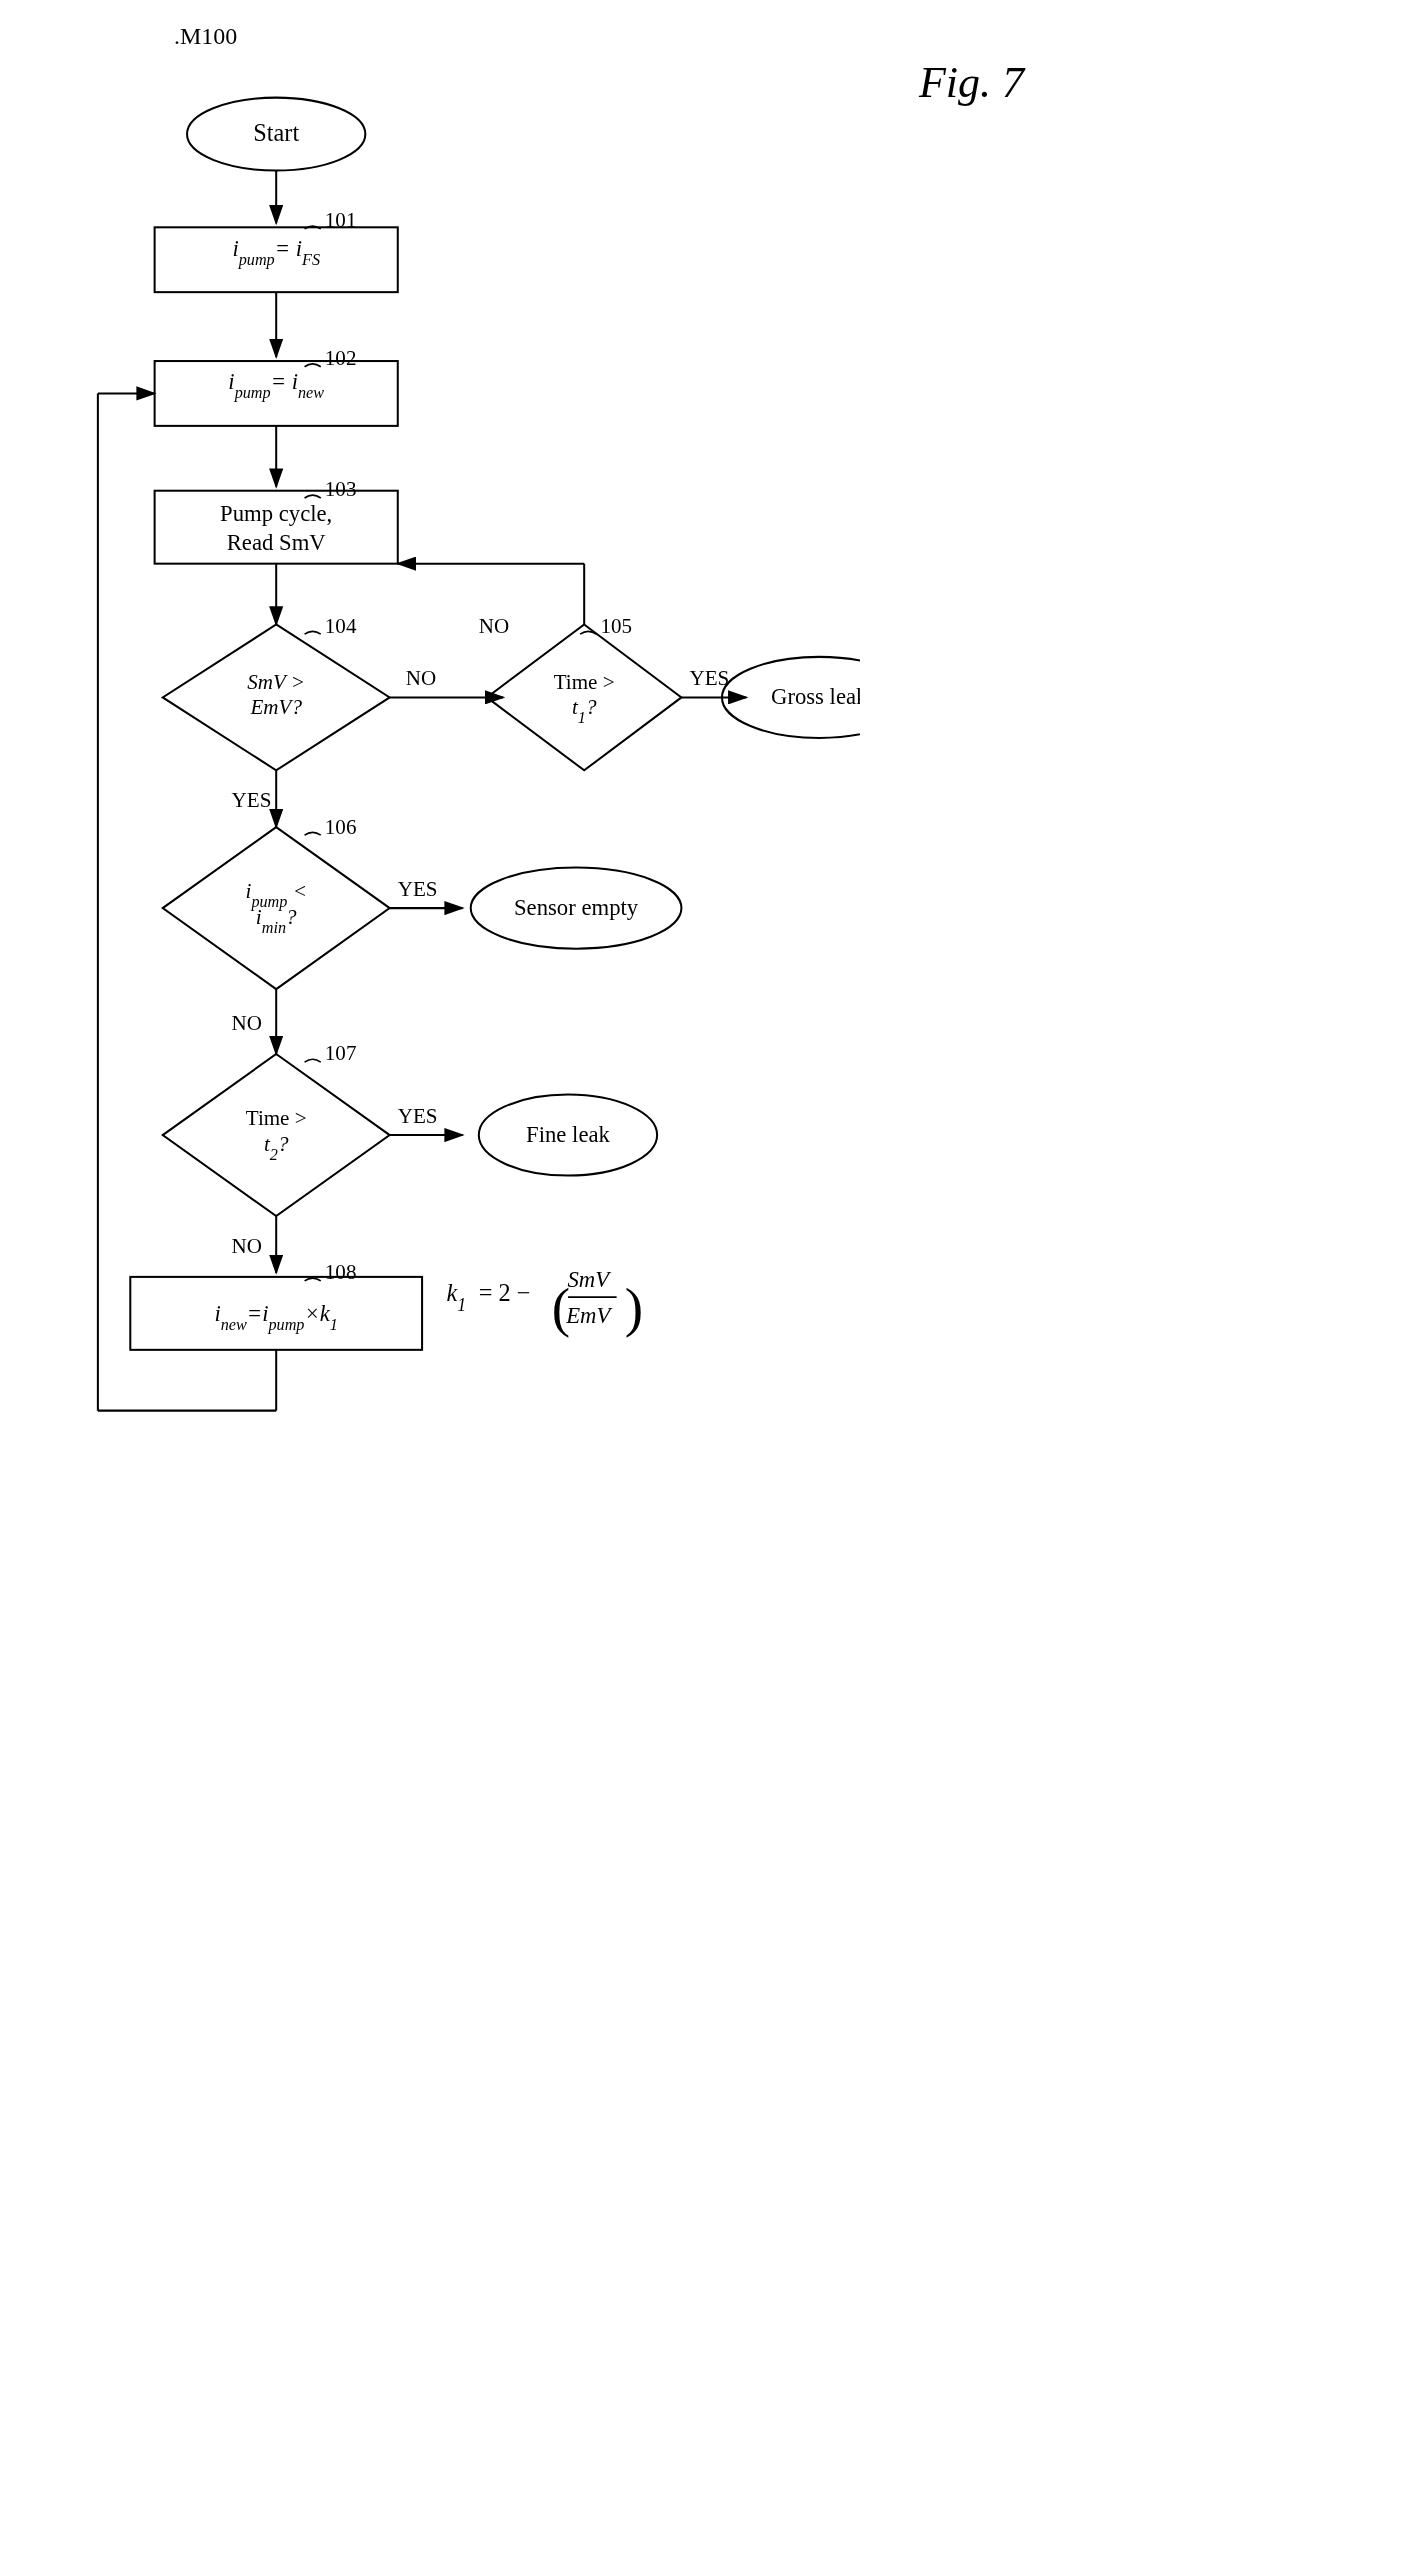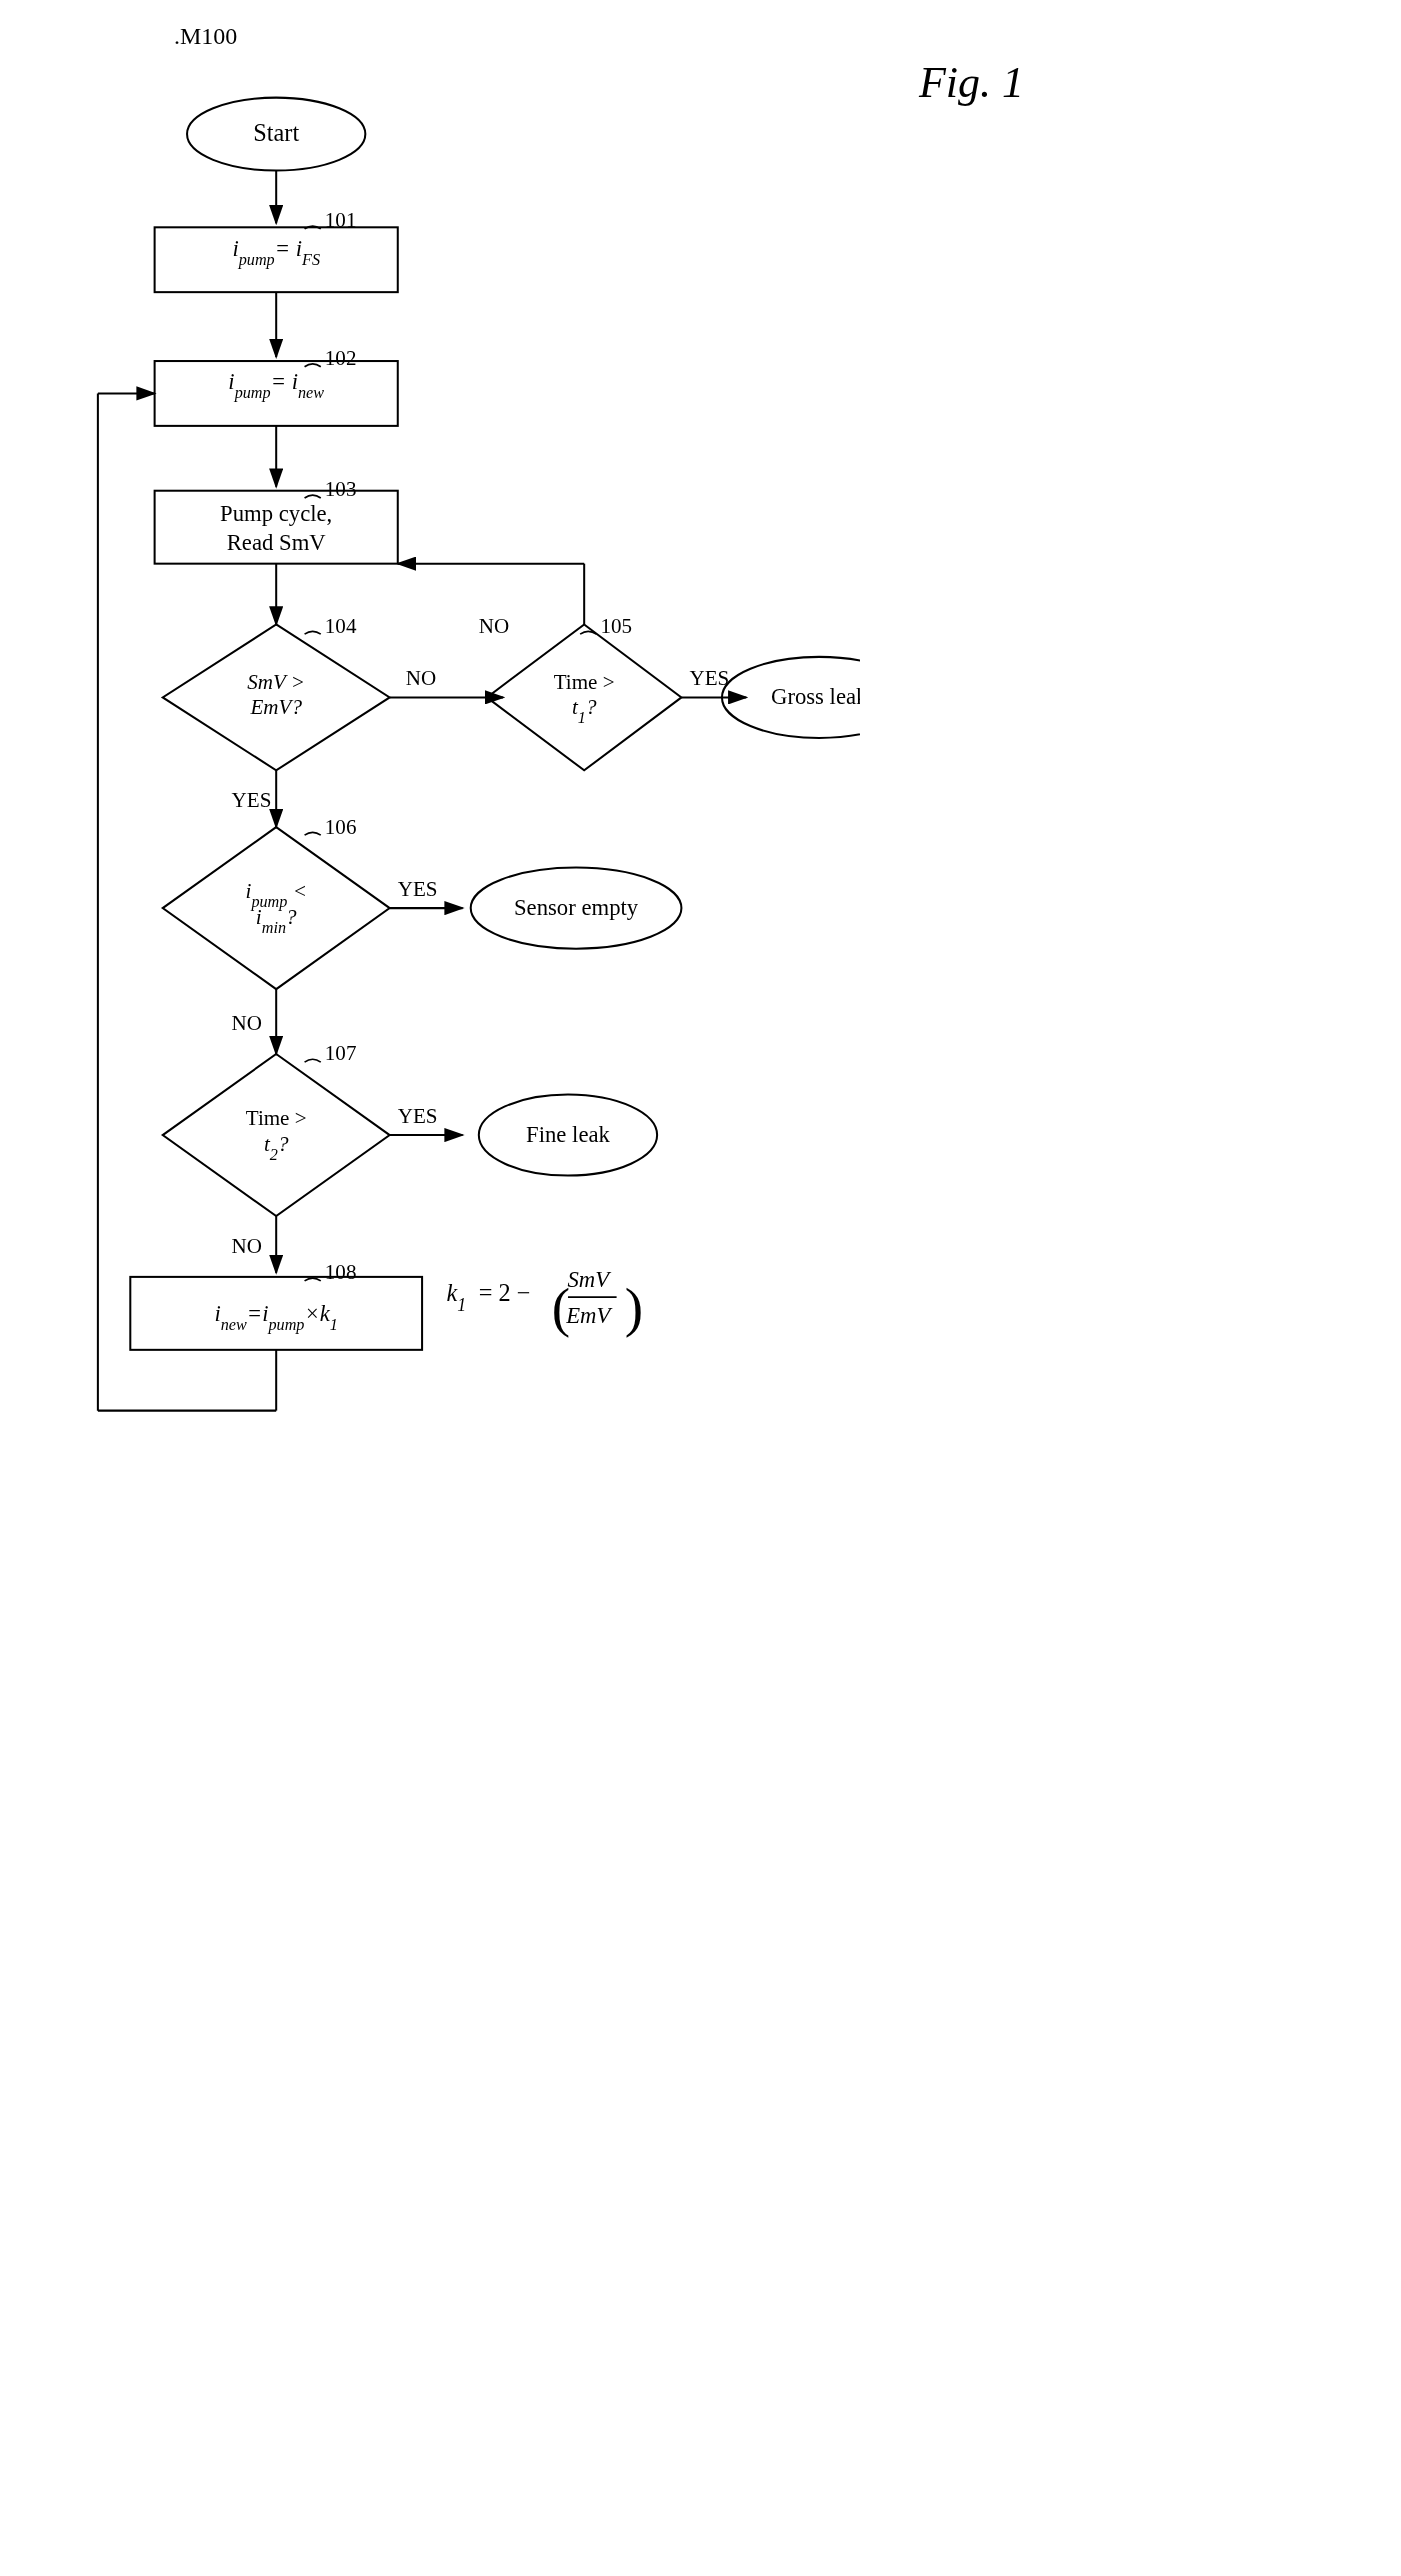--- a/index.html
+++ b/index.html
@@ -19,21 +19,21 @@
       background: #fff;
     }
   </style>
 </head>
 <body>
 
 <div class="page">
 
   <div style="position:absolute; top:23px; left:174px; font-size:24px;">.M100</div>
 
-  <div style="position:absolute; top:57px; right:219px; font-size:44px; font-style:italic;">Fig. 1</div>
+  <div style="position:absolute; top:57px; right:219px; font-size:44px; font-style:italic;">Fig. 7</div>
 
   <svg style="position:absolute; top:49px; left:49px;" width="811" height="2472" viewBox="0 0 1000 3050" xmlns="http://www.w3.org/2000/svg" font-family="'Times New Roman', Times, serif" font-size="28">
 
     <defs>
       <marker id="arrow" markerWidth="10" markerHeight="7" refX="9" refY="3.5" orient="auto">
         <polygon points="0 0, 10 3.5, 0 7" fill="#000"></polygon>
       </marker>
     </defs>
 
     <ellipse cx="280" cy="105" rx="110" ry="45" fill="none" stroke="#000" stroke-width="2.5"></ellipse>

